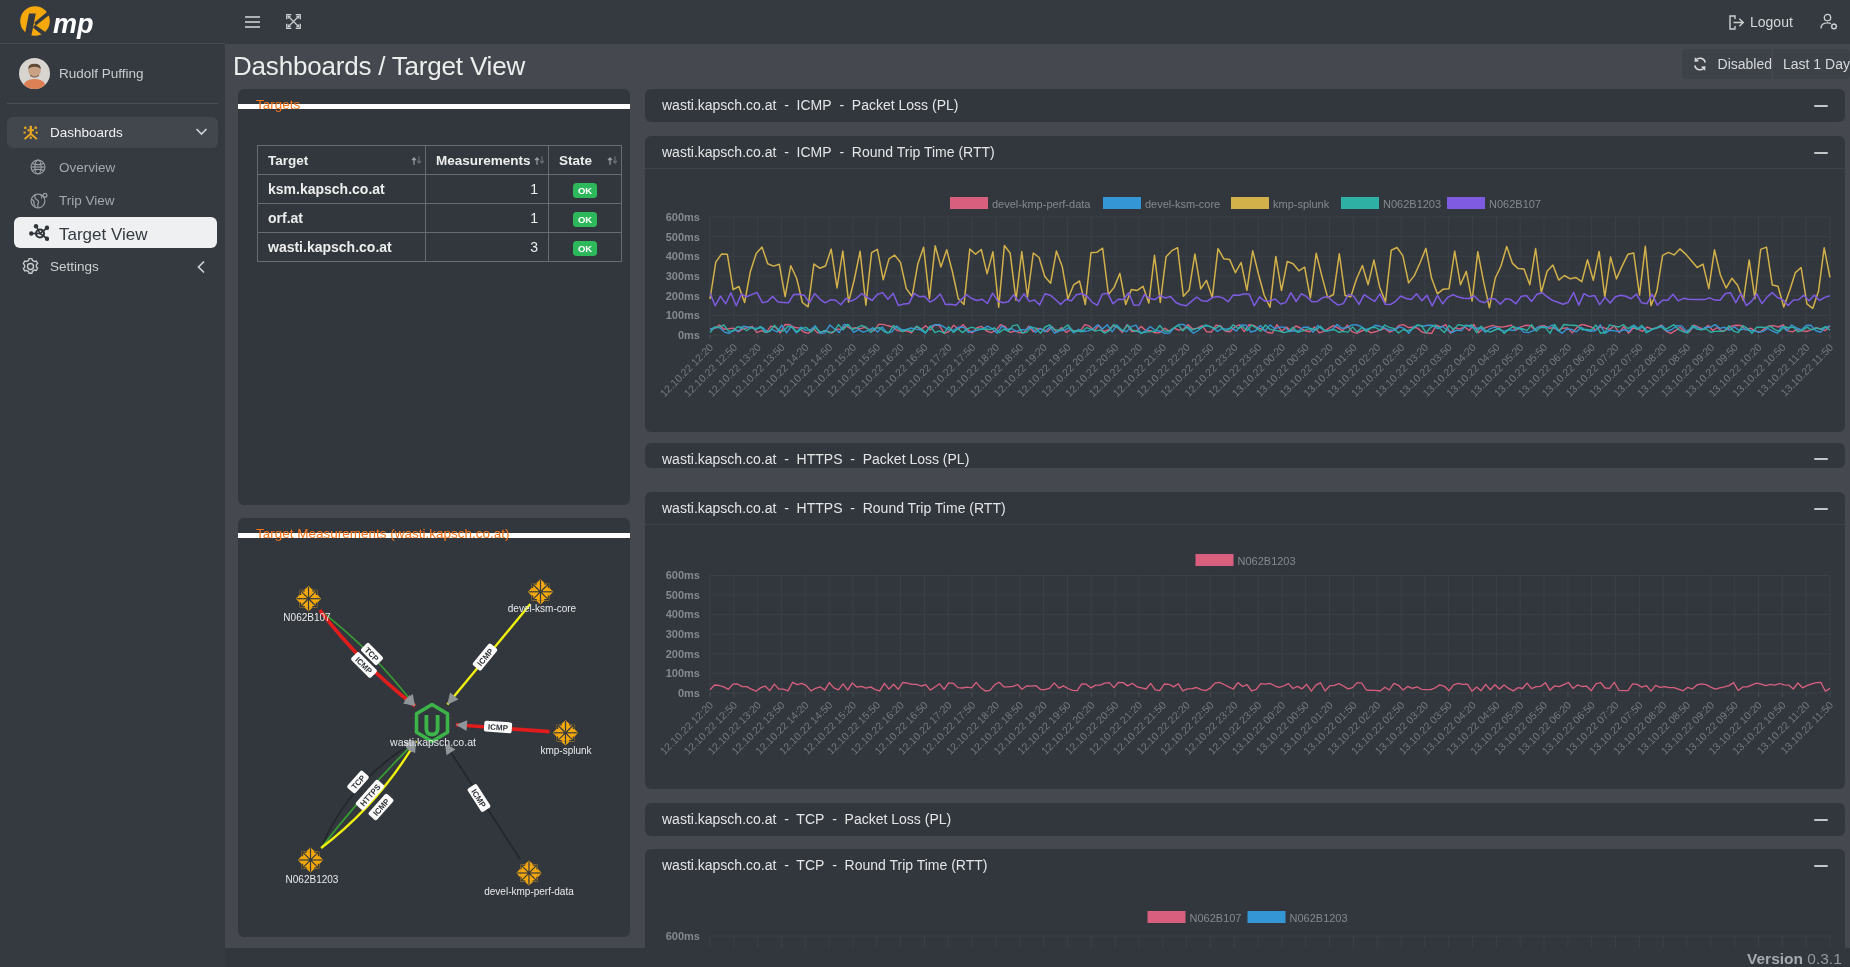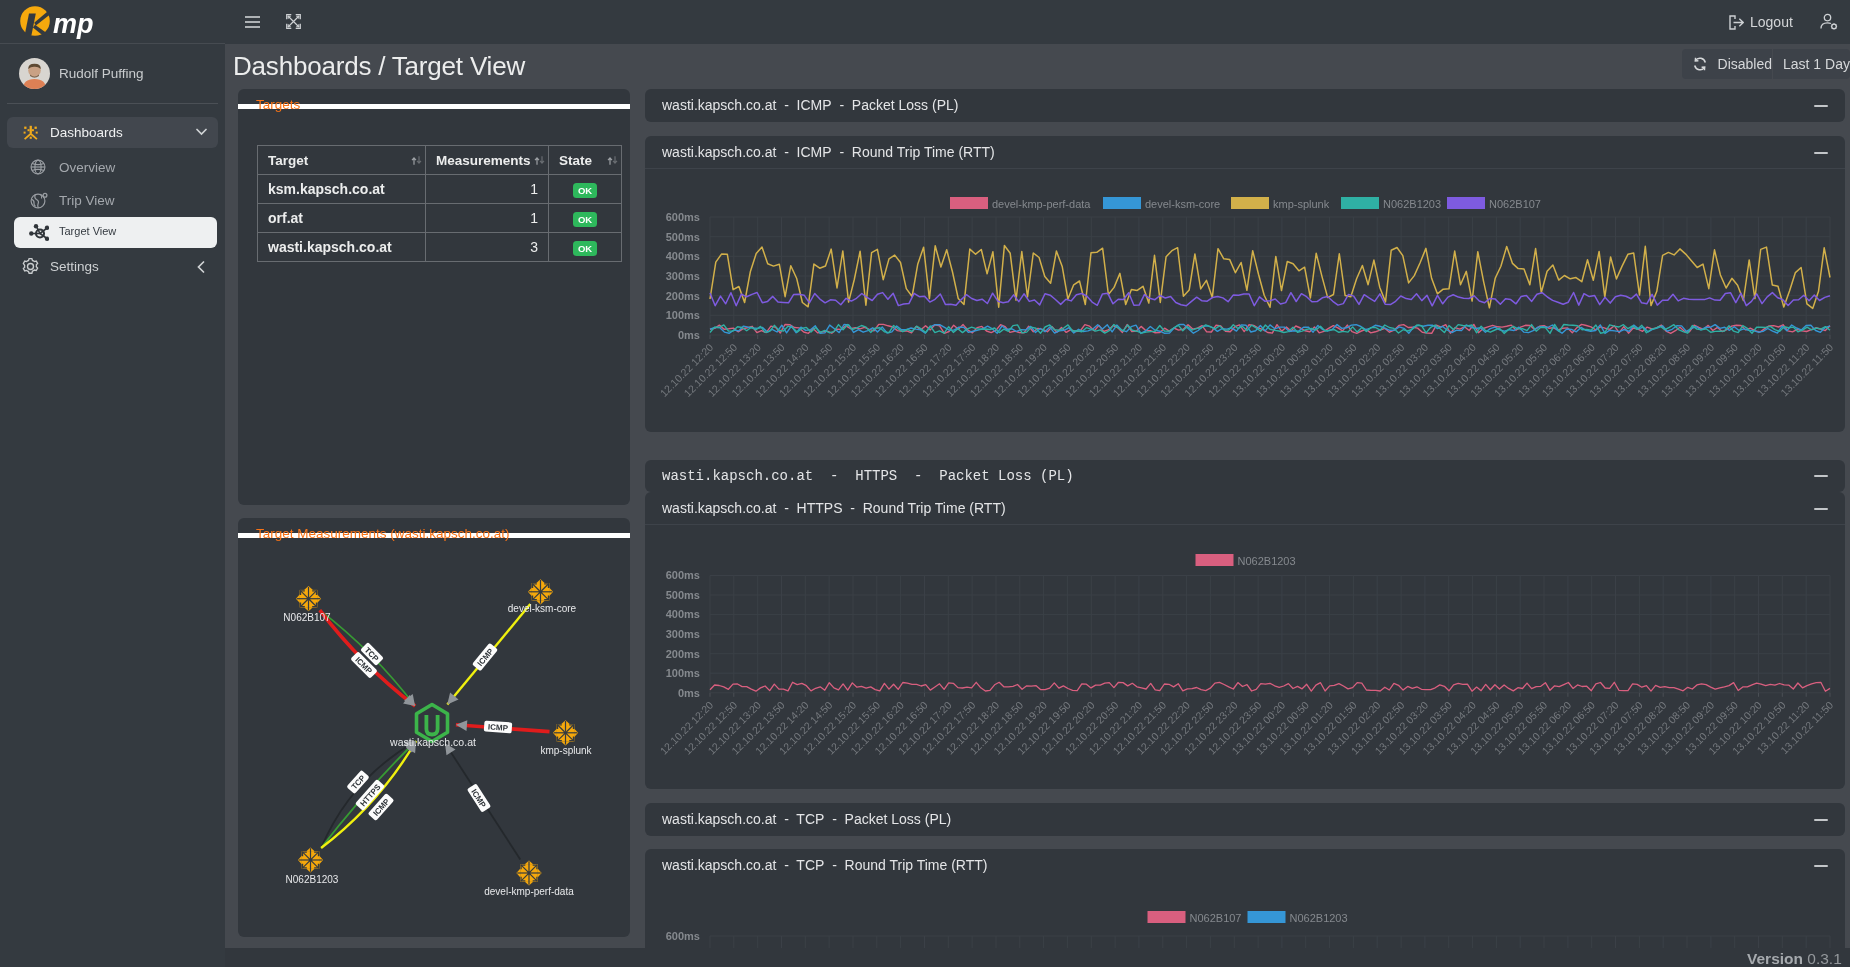--- a/index.html
+++ b/index.html
@@ -105,21 +105,21 @@
         <line x1="11" y1="9.5" x2="18" y2="14.5"></line>
     </g>
     <circle cx="11" cy="9.5" r="4" fill="none" stroke="#30353a" stroke-width="2.1"></circle>
     <g fill="#30353a">
       <circle cx="7" cy="2.3" r="2.2"></circle>
         <circle cx="18" cy="3.8" r="2.2"></circle>
       <circle cx="2.3" cy="9.5" r="2.2"></circle>
         <circle cx="18" cy="14.8" r="2.2"></circle>
     </g>
   </svg>
-  <div class="abs" style="left:59px;top:225px;color:#343a40;font-size:11px;">Target View</div>
+  <div class="abs" style="left:59px;top:225px;color:#343a40;font-size:17px;">Target View</div>
 
   <svg class="abs" style="left:22px;top:258px" width="17" height="17" viewBox="0 0 17 17">
     <g fill="none" stroke="#c9ccce" stroke-width="1.4">
       <circle cx="8.5" cy="8.5" r="3"></circle>
       <path d="M7,1.5 L10,1.5 L10.6,3.4 A5.5,5.5 0 0 1 12.6,4.5 L14.6,4 L16.1,6.6 L14.7,8 a5.5,5.5 0 0 1 0,2 l1.4,1.4 -1.5,2.6 -2,-0.5 a5.5,5.5 0 0 1 -2,1.1 L10,17 L7,17 L6.4,15.1 a5.5,5.5 0 0 1 -2,-1.1 l-2,0.5 -1.5,-2.6 1.4,-1.4 a5.5,5.5 0 0 1 0,-2 L0.9,6.6 2.4,4 l2,0.5 a5.5,5.5 0 0 1 2,-1.1 Z" transform="translate(0.5,-0.7) scale(0.94)"></path>
     </g>
   </svg>
   <div class="abs" style="left:50px;top:259px;color:#ced1d3;font-size:13.5px;">Settings</div>
   <svg class="abs" style="left:197px;top:261px" width="8" height="12" viewBox="0 0 8 12">
     <path d="M6.5,1 L1.5,6 L6.5,11" fill="none" stroke="#d0d3d5" stroke-width="1.7" stroke-linecap="round"></path>
@@ -556,21 +556,21 @@
 <rect x="802.0" y="28" width="38" height="12" fill="#7e5be0"></rect>
 <text x="844.0" y="38.5" font-size="11" fill="#85898e">N062B107</text>
 <polyline points="65.0,160.3 69.7,159.4 74.4,156.1 79.1,160.2 83.7,159.8 88.4,159.1 93.1,162.8 97.8,159.8 102.5,158.7 107.2,157.3 111.9,163.6 116.5,161.7 121.2,163.6 125.9,157.1 130.6,158.2 135.3,164.0 140.0,155.5 144.7,155.7 149.4,158.5 154.0,158.9 158.7,163.0 163.4,164.3 168.1,159.6 172.8,163.9 177.5,162.7 182.2,162.2 186.8,164.2 191.5,160.2 196.2,160.4 200.9,156.8 205.6,159.7 210.3,158.6 215.0,159.9 219.6,158.4 224.3,160.3 229.0,161.9 233.7,155.4 238.4,155.4 243.1,156.8 247.8,158.0 252.4,161.6 257.1,162.3 261.8,161.8 266.5,163.8 271.2,157.5 275.9,160.8 280.6,156.8 285.3,160.9 289.9,155.8 294.6,156.8 299.3,164.4 304.0,162.5 308.7,156.2 313.4,160.2 318.1,155.6 322.7,160.8 327.4,163.8 332.1,158.7 336.8,157.4 341.5,162.0 346.2,163.6 350.9,161.4 355.5,155.7 360.2,157.6 364.9,163.4 369.6,162.2 374.3,163.5 379.0,163.9 383.7,157.2 388.3,162.8 393.0,159.4 397.7,160.4 402.4,162.7 407.1,157.8 411.8,163.2 416.5,158.6 421.2,163.4 425.8,160.6 430.5,162.5 435.2,162.0 439.9,155.6 444.6,157.2 449.3,161.7 454.0,156.4 458.6,162.5 463.3,160.9 468.0,156.7 472.7,158.6 477.4,163.5 482.1,155.5 486.8,162.5 491.4,162.1 496.1,157.4 500.8,161.5 505.5,161.7 510.2,163.8 514.9,163.6 519.6,159.2 524.2,162.2 528.9,159.0 533.6,161.1 538.3,160.3 543.0,155.7 547.7,160.1 552.4,159.2 557.1,156.6 561.7,162.8 566.4,163.0 571.1,156.2 575.8,157.0 580.5,162.2 585.2,162.7 589.9,157.7 594.5,155.9 599.2,162.6 603.9,155.8 608.6,156.4 613.3,159.0 618.0,160.6 622.7,163.5 627.3,164.1 632.0,155.7 636.7,162.3 641.4,158.1 646.1,162.1 650.8,157.0 655.5,159.0 660.1,161.8 664.8,162.8 669.5,157.9 674.2,163.8 678.9,162.4 683.6,159.4 688.3,156.7 692.9,158.9 697.6,161.9 702.3,156.1 707.0,162.6 711.7,164.3 716.4,162.0 721.1,160.4 725.8,163.9 730.4,162.8 735.1,161.1 739.8,159.3 744.5,163.2 749.2,161.2 753.9,156.4 758.6,155.6 763.2,158.5 767.9,158.2 772.6,159.1 777.3,163.2 782.0,164.1 786.7,164.3 791.4,156.2 796.0,158.1 800.7,155.7 805.4,164.2 810.1,158.7 814.8,160.1 819.5,157.8 824.2,161.5 828.8,155.4 833.5,163.7 838.2,159.5 842.9,157.8 847.6,156.3 852.3,157.8 857.0,158.1 861.7,157.3 866.3,156.1 871.0,161.2 875.7,158.2 880.4,156.3 885.1,156.5 889.8,160.7 894.5,157.3 899.1,156.6 903.8,159.2 908.5,158.8 913.2,161.0 917.9,159.2 922.6,158.9 927.3,163.7 931.9,158.6 936.6,155.4 941.3,156.5 946.0,157.8 950.7,160.9 955.4,157.8 960.1,159.2 964.7,160.4 969.4,156.8 974.1,163.7 978.8,157.6 983.5,164.2 988.2,159.0 992.9,160.1 997.6,162.3 1002.2,158.1 1006.9,159.9 1011.6,158.9 1016.3,156.1 1021.0,162.1 1025.7,164.3 1030.4,161.7 1035.0,158.3 1039.7,162.6 1044.4,162.9 1049.1,156.2 1053.8,158.5 1058.5,160.4 1063.2,156.4 1067.8,161.5 1072.5,158.4 1077.2,162.6 1081.9,160.5 1086.6,157.1 1091.3,156.2 1096.0,156.5 1100.6,160.9 1105.3,159.2 1110.0,161.6 1114.7,163.2 1119.4,159.9 1124.1,156.9 1128.8,156.7 1133.5,158.0 1138.1,155.8 1142.8,161.9 1147.5,162.9 1152.2,160.3 1156.9,161.9 1161.6,162.5 1166.3,160.7 1170.9,158.8 1175.6,160.0 1180.3,161.6 1185.0,156.8" fill="none" stroke="#d95f7f" stroke-width="1.4" stroke-linejoin="round"></polyline>
 <polyline points="65.0,160.1 69.8,158.5 74.6,158.4 79.4,163.1 84.1,164.3 88.9,161.0 93.7,161.9 98.5,157.1 103.3,158.2 108.1,159.0 112.9,159.4 117.6,158.4 122.4,163.1 127.2,160.4 132.0,163.0 136.8,156.2 141.6,163.9 146.4,157.0 151.2,163.8 155.9,158.2 160.7,161.4 165.5,160.8 170.3,156.8 175.1,164.3 179.9,163.9 184.7,156.1 189.4,159.8 194.2,163.6 199.0,155.5 203.8,155.9 208.6,163.4 213.4,160.6 218.2,163.2 222.9,161.6 227.7,158.8 232.5,162.9 237.3,158.1 242.1,164.0 246.9,162.9 251.7,157.0 256.5,160.8 261.2,160.6 266.0,159.0 270.8,160.1 275.6,160.9 280.4,164.2 285.2,157.9 290.0,155.7 294.7,155.6 299.5,158.4 304.3,161.2 309.1,161.1 313.9,158.2 318.7,158.3 323.5,163.4 328.2,162.3 333.0,161.1 337.8,159.8 342.6,157.1 347.4,159.9 352.2,164.2 357.0,157.0 361.8,160.5 366.5,159.7 371.3,162.4 376.1,160.6 380.9,160.9 385.7,157.4 390.5,163.5 395.3,159.5 400.0,162.8 404.8,158.1 409.6,164.1 414.4,161.9 419.2,161.3 424.0,158.7 428.8,164.0 433.5,160.3 438.3,162.5 443.1,161.9 447.9,160.1 452.7,155.8 457.5,160.1 462.3,155.8 467.1,162.9 471.8,156.1 476.6,161.1 481.4,162.7 486.2,157.7 491.0,156.2 495.8,164.4 500.6,162.0 505.3,157.5 510.1,161.3 514.9,162.2 519.7,164.3 524.5,164.1 529.3,158.8 534.1,155.5 538.8,155.4 543.6,159.9 548.4,164.2 553.2,161.5 558.0,157.3 562.8,156.9 567.6,158.6 572.4,162.4 577.1,159.7 581.9,160.1 586.7,158.8 591.5,162.1 596.3,155.9 601.1,156.3 605.9,163.0 610.6,161.8 615.4,156.5 620.2,161.9 625.0,155.9 629.8,159.8 634.6,158.1 639.4,158.1 644.1,162.5 648.9,161.8 653.7,162.1 658.5,158.2 663.3,158.1 668.1,163.2 672.9,156.4 677.6,160.6 682.4,162.2 687.2,160.5 692.0,155.6 696.8,159.4 701.6,158.8 706.4,156.1 711.2,155.7 715.9,157.5 720.7,160.6 725.5,159.1 730.3,156.3 735.1,157.3 739.9,159.2 744.7,161.3 749.4,161.1 754.2,157.8 759.0,159.3 763.8,164.3 768.6,158.0 773.4,156.3 778.2,157.2 782.9,156.3 787.7,156.2 792.5,159.6 797.3,157.3 802.1,161.0 806.9,163.5 811.7,161.2 816.5,161.6 821.2,156.0 826.0,158.2 830.8,159.5 835.6,158.8 840.4,163.3 845.2,159.6 850.0,158.1 854.7,160.9 859.5,162.2 864.3,160.7 869.1,161.5 873.9,158.2 878.7,163.1 883.5,163.6 888.2,161.6 893.0,158.1 897.8,157.6 902.6,158.5 907.4,156.0 912.2,161.1 917.0,164.2 921.8,160.0 926.5,160.4 931.3,162.8 936.1,158.4 940.9,161.3 945.7,162.3 950.5,161.5 955.3,155.9 960.0,164.4 964.8,161.2 969.6,161.9 974.4,162.6 979.2,160.5 984.0,162.4 988.8,156.1 993.5,159.9 998.3,158.1 1003.1,163.0 1007.9,160.2 1012.7,158.9 1017.5,156.8 1022.3,162.2 1027.1,160.3 1031.8,156.7 1036.6,156.9 1041.4,162.4 1046.2,159.6 1051.0,157.5 1055.8,160.9 1060.6,158.3 1065.3,158.4 1070.1,155.6 1074.9,159.4 1079.7,158.3 1084.5,161.3 1089.3,157.8 1094.1,161.5 1098.8,159.9 1103.6,161.2 1108.4,161.6 1113.2,163.2 1118.0,162.4 1122.8,159.5 1127.6,162.1 1132.4,164.0 1137.1,157.2 1141.9,161.8 1146.7,156.0 1151.5,159.0 1156.3,160.9 1161.1,156.5 1165.9,156.3 1170.6,161.5 1175.4,163.3 1180.2,158.6 1185.0,156.8" fill="none" stroke="#3596d6" stroke-width="1.4" stroke-linejoin="round"></polyline>
 <polyline points="65.0,163.5 69.6,158.1 74.2,158.5 78.8,155.9 83.4,162.0 88.0,162.1 92.5,157.8 97.1,158.5 101.7,161.7 106.3,158.2 110.9,160.8 115.5,157.4 120.1,163.4 124.7,162.4 129.3,156.3 133.9,161.2 138.4,162.1 143.0,157.2 147.6,158.7 152.2,163.1 156.8,159.4 161.4,158.4 166.0,162.9 170.6,158.5 175.2,163.3 179.8,161.4 184.3,163.7 188.9,162.6 193.5,155.6 198.1,160.8 202.7,155.5 207.3,160.5 211.9,158.9 216.5,156.5 221.1,158.2 225.7,163.4 230.2,159.1 234.8,158.7 239.4,162.8 244.0,163.6 248.6,156.5 253.2,159.8 257.8,162.7 262.4,160.3 267.0,162.5 271.6,157.2 276.1,159.9 280.7,163.5 285.3,157.0 289.9,163.6 294.5,161.9 299.1,164.2 303.7,157.7 308.3,163.4 312.9,159.7 317.5,163.6 322.0,160.1 326.6,158.2 331.2,159.6 335.8,160.3 340.4,160.0 345.0,160.5 349.6,159.0 354.2,163.6 358.8,160.1 363.4,162.3 368.0,156.6 372.5,155.9 377.1,163.8 381.7,163.1 386.3,158.1 390.9,159.3 395.5,164.3 400.1,158.0 404.7,155.9 409.3,160.6 413.9,161.3 418.4,159.3 423.0,155.9 427.6,162.0 432.2,161.7 436.8,162.7 441.4,158.7 446.0,160.2 450.6,162.1 455.2,160.9 459.8,164.1 464.3,161.6 468.9,155.5 473.5,159.1 478.1,161.9 482.7,156.0 487.3,161.2 491.9,162.2 496.5,164.1 501.1,163.1 505.7,162.6 510.2,162.3 514.8,156.5 519.4,162.0 524.0,162.2 528.6,159.0 533.2,156.1 537.8,161.8 542.4,157.5 547.0,161.1 551.6,159.4 556.1,159.0 560.7,155.9 565.3,157.6 569.9,159.8 574.5,156.8 579.1,161.1 583.7,161.0 588.3,155.7 592.9,159.5 597.5,157.4 602.0,161.6 606.6,156.1 611.2,158.9 615.8,162.2 620.4,156.0 625.0,160.2 629.6,161.4 634.2,162.0 638.8,163.5 643.4,162.6 648.0,158.2 652.5,163.2 657.1,162.1 661.7,160.4 666.3,159.5 670.9,161.0 675.5,157.3 680.1,162.1 684.7,161.1 689.3,160.6 693.9,163.3 698.4,162.4 703.0,163.1 707.6,157.9 712.2,163.1 716.8,158.4 721.4,162.4 726.0,158.6 730.6,158.5 735.2,161.2 739.8,156.0 744.3,158.5 748.9,159.4 753.5,164.0 758.1,160.7 762.7,162.0 767.3,160.2 771.9,156.0 776.5,156.6 781.1,163.9 785.7,158.3 790.2,156.0 794.8,159.5 799.4,163.6 804.0,156.6 808.6,160.6 813.2,155.6 817.8,156.5 822.4,156.9 827.0,156.0 831.6,163.8 836.1,157.2 840.7,161.7 845.3,163.2 849.9,161.0 854.5,159.1 859.1,164.4 863.7,160.4 868.3,157.3 872.9,159.9 877.5,159.6 882.0,161.7 886.6,155.6 891.2,162.2 895.8,158.3 900.4,158.6 905.0,164.4 909.6,155.4 914.2,162.3 918.8,155.5 923.4,156.0 928.0,156.3 932.5,156.7 937.1,160.8 941.7,160.4 946.3,161.3 950.9,156.0 955.5,164.2 960.1,163.2 964.7,155.8 969.3,157.1 973.9,158.0 978.4,155.7 983.0,159.7 987.6,156.9 992.2,160.4 996.8,156.3 1001.4,163.8 1006.0,160.5 1010.6,159.2 1015.2,157.2 1019.8,160.6 1024.3,158.3 1028.9,155.7 1033.5,160.6 1038.1,162.6 1042.7,164.2 1047.3,156.6 1051.9,160.1 1056.5,160.9 1061.1,159.7 1065.7,163.3 1070.2,162.4 1074.8,162.3 1079.4,162.1 1084.0,156.7 1088.6,162.2 1093.2,163.6 1097.8,156.6 1102.4,159.4 1107.0,164.2 1111.6,158.3 1116.1,158.2 1120.7,158.5 1125.3,157.4 1129.9,160.6 1134.5,162.4 1139.1,157.7 1143.7,158.8 1148.3,158.1 1152.9,162.8 1157.5,161.1 1162.0,158.2 1166.6,160.9 1171.2,159.0 1175.8,160.1 1180.4,157.6 1185.0,161.3" fill="none" stroke="#2fb0a4" stroke-width="1.4" stroke-linejoin="round"></polyline>
 <polyline points="65.0,130.0 70.8,93.1 76.5,85.1 82.3,85.2 88.1,120.7 93.9,117.5 99.6,133.5 105.4,102.4 111.2,84.6 117.0,78.0 122.7,94.8 128.5,97.1 134.3,95.2 140.1,127.7 145.8,96.7 151.6,109.2 157.4,133.5 163.1,137.8 168.9,95.1 174.7,99.2 180.5,97.0 186.2,80.1 192.0,118.9 197.8,81.9 203.6,133.1 209.3,110.5 215.1,82.2 220.9,136.2 226.6,83.6 232.4,80.4 238.2,110.7 244.0,89.9 249.7,86.1 255.5,93.5 261.3,119.6 267.1,127.5 272.8,94.9 278.6,78.2 284.4,129.6 290.2,76.8 295.9,98.0 301.7,80.8 307.5,103.0 313.2,129.4 319.0,135.4 324.8,80.1 330.6,85.2 336.3,80.5 342.1,104.8 347.9,82.8 353.7,138.2 359.4,76.5 365.2,84.3 371.0,131.2 376.8,82.5 382.5,128.0 388.3,84.0 394.1,88.5 399.8,107.5 405.6,114.3 411.4,82.1 417.2,97.4 422.9,130.0 428.7,115.8 434.5,112.0 440.3,135.5 446.0,83.8 451.8,83.3 457.6,79.2 463.4,125.5 469.1,118.4 474.9,104.4 480.7,135.5 486.4,120.4 492.2,121.4 498.0,117.3 503.8,134.1 509.5,86.3 515.3,133.4 521.1,87.7 526.9,81.7 532.6,78.7 538.4,127.2 544.2,120.9 549.9,84.9 555.7,119.9 561.5,111.4 567.3,128.4 573.0,79.7 578.8,89.8 584.6,90.4 590.4,103.7 596.1,93.5 601.9,121.3 607.7,81.7 613.5,105.2 619.2,126.2 625.0,138.3 630.8,87.4 636.5,121.6 642.3,92.5 648.1,94.7 653.9,101.8 659.6,98.2 665.4,129.0 671.2,84.3 677.0,107.6 682.7,128.6 688.5,125.5 694.3,84.8 700.1,126.5 705.8,127.7 711.6,109.7 717.4,96.5 723.1,115.7 728.9,91.1 734.7,118.2 740.5,132.9 746.2,81.3 752.0,78.5 757.8,86.6 763.6,113.9 769.3,106.6 775.1,93.7 780.9,79.4 786.6,109.3 792.4,124.8 798.2,120.2 804.0,119.8 809.7,82.1 815.5,115.8 821.3,102.4 827.1,132.1 832.8,82.7 838.6,112.6 844.4,138.8 850.2,109.3 855.9,97.3 861.7,77.5 867.5,94.4 873.2,99.6 879.0,100.1 884.8,115.8 890.6,79.6 896.3,123.5 902.1,102.3 907.9,96.0 913.7,111.1 919.4,106.5 925.2,109.8 931.0,108.6 936.8,112.7 942.5,90.7 948.3,111.3 954.1,82.4 959.8,128.2 965.6,87.9 971.4,109.9 977.2,96.9 982.9,85.3 988.7,84.1 994.5,126.1 1000.3,77.3 1006.0,136.6 1011.8,122.3 1017.6,86.3 1023.4,83.4 1029.1,85.9 1034.9,79.9 1040.7,85.1 1046.4,91.8 1052.2,98.5 1058.0,95.1 1063.8,119.7 1069.5,80.8 1075.3,105.7 1081.1,119.0 1086.9,109.3 1092.6,116.3 1098.4,131.5 1104.2,90.9 1109.9,129.6 1115.7,80.4 1121.5,78.1 1127.3,115.9 1133.0,117.3 1138.8,138.0 1144.6,121.7 1150.4,103.6 1156.1,98.5 1161.9,134.9 1167.7,139.4 1173.5,122.3 1179.2,78.8 1185.0,108.5" fill="none" stroke="#d2b04a" stroke-width="1.5" stroke-linejoin="round"></polyline>
 <polyline points="65.0,124.0 70.2,136.7 75.5,127.1 80.7,134.8 85.9,123.7 91.2,136.7 96.4,125.1 101.6,127.8 106.9,125.4 112.1,123.5 117.3,133.7 122.6,132.4 127.8,127.4 133.0,133.1 138.3,133.4 143.5,133.8 148.7,125.4 154.0,125.2 159.2,126.2 164.4,133.9 169.7,124.5 174.9,130.1 180.1,133.8 185.4,130.8 190.6,131.3 195.8,135.8 201.1,129.3 206.3,132.1 211.5,129.3 216.8,124.5 222.0,128.3 227.2,131.5 232.5,125.3 237.7,123.6 242.9,130.3 248.2,124.3 253.4,136.6 258.6,135.0 263.9,134.6 269.1,124.3 274.3,127.7 279.6,127.3 284.8,133.1 290.0,130.3 295.3,125.0 300.5,135.6 305.7,135.3 311.0,136.3 316.2,130.6 321.4,125.7 326.7,129.5 331.9,131.5 337.1,130.2 342.4,134.5 347.6,124.2 352.9,132.2 358.1,133.7 363.3,132.7 368.6,125.9 373.8,132.6 379.0,124.8 384.3,132.4 389.5,131.0 394.7,135.9 400.0,124.8 405.2,126.2 410.4,130.5 415.7,135.4 420.9,130.3 426.1,131.9 431.4,125.7 436.6,124.5 441.8,127.0 447.1,133.1 452.3,136.3 457.5,124.9 462.8,124.3 468.0,134.8 473.2,130.2 478.5,130.5 483.7,123.8 488.9,136.3 494.2,136.1 499.4,125.6 504.6,129.3 509.9,130.7 515.1,126.5 520.3,129.0 525.6,127.6 530.8,133.5 536.0,135.8 541.3,136.8 546.5,132.4 551.7,128.2 557.0,131.8 562.2,132.2 567.4,128.6 572.7,127.5 577.9,128.9 583.1,132.7 588.4,125.9 593.6,126.2 598.8,124.9 604.1,125.0 609.3,136.7 614.5,127.9 619.8,132.2 625.0,131.7 630.2,130.0 635.5,135.0 640.7,133.6 645.9,123.7 651.2,132.5 656.4,124.7 661.6,127.7 666.9,132.7 672.1,132.6 677.3,128.8 682.6,127.5 687.8,132.3 693.0,136.1 698.3,134.6 703.5,125.4 708.7,127.1 714.0,135.4 719.2,125.7 724.4,129.2 729.7,132.4 734.9,124.9 740.1,135.2 745.4,135.6 750.6,132.3 755.8,127.0 761.1,129.6 766.3,130.4 771.5,124.8 776.8,131.6 782.0,126.4 787.2,136.8 792.5,126.4 797.7,134.8 802.9,128.1 808.2,125.7 813.4,128.1 818.6,129.2 823.9,129.5 829.1,126.8 834.3,132.0 839.6,133.8 844.8,129.4 850.0,129.9 855.3,135.3 860.5,129.8 865.7,130.6 871.0,134.8 876.2,127.4 881.4,126.5 886.7,132.4 891.9,125.3 897.1,123.7 902.4,128.0 907.6,131.4 912.9,133.3 918.1,135.2 923.3,133.2 928.6,123.5 933.8,136.1 939.0,124.6 944.3,127.6 949.5,126.4 954.7,135.6 960.0,128.3 965.2,134.1 970.4,127.8 975.7,126.3 980.9,127.2 986.1,129.7 991.4,125.1 996.6,133.8 1001.8,134.8 1007.1,125.3 1012.3,136.1 1017.5,131.3 1022.8,131.3 1028.0,125.2 1033.2,131.9 1038.5,129.3 1043.7,130.2 1048.9,130.5 1054.2,130.6 1059.4,130.6 1064.6,128.9 1069.9,131.1 1075.1,131.2 1080.3,124.5 1085.6,123.8 1090.8,133.6 1096.0,124.2 1101.3,136.6 1106.5,132.4 1111.7,124.9 1117.0,134.6 1122.2,127.9 1127.4,123.6 1132.7,128.7 1137.9,130.7 1143.1,136.5 1148.4,130.9 1153.6,130.7 1158.8,126.3 1164.1,131.7 1169.3,126.1 1174.5,131.5 1179.8,128.4 1185.0,126.7" fill="none" stroke="#7e5be0" stroke-width="1.5" stroke-linejoin="round"></polyline>
   </svg>
 </div>
 
-<div class="card" style="left:645px;top:460px;width:1200px;height:32px;font-family:Liberation Mono, monospace;">
+<div class="card" style="left:645px;top:443px;width:1200px;height:25px;">
   <div class="panelhead" style="line-height:32px;">wasti.kapsch.co.at&nbsp; -&nbsp; HTTPS&nbsp; -&nbsp; Packet Loss (PL)<span class="minus" style="top:15px;"></span></div>
 </div>
 
 <div class="card" style="left:645px;top:492px;width:1200px;height:297px;">
   <div class="panelhead" style="border-bottom:1px solid #3e434a;">wasti.kapsch.co.at&nbsp; -&nbsp; HTTPS&nbsp; -&nbsp; Round Trip Time (RTT)<span class="minus"></span></div>
   <svg class="abs" style="left:0;top:33px;" width="1200" height="264" viewBox="0 0 1200 264">
   <line x1="65" y1="167.8" x2="1185" y2="167.8" stroke="#3b4047" stroke-width="1"></line>
 <text x="55" y="171.6" text-anchor="end" font-size="11" font-weight="bold" fill="#85898e">0ms</text>
 <line x1="65" y1="148.2" x2="1185" y2="148.2" stroke="#3b4047" stroke-width="1"></line>
 <text x="55" y="152.1" text-anchor="end" font-size="11" font-weight="bold" fill="#85898e">100ms</text>

